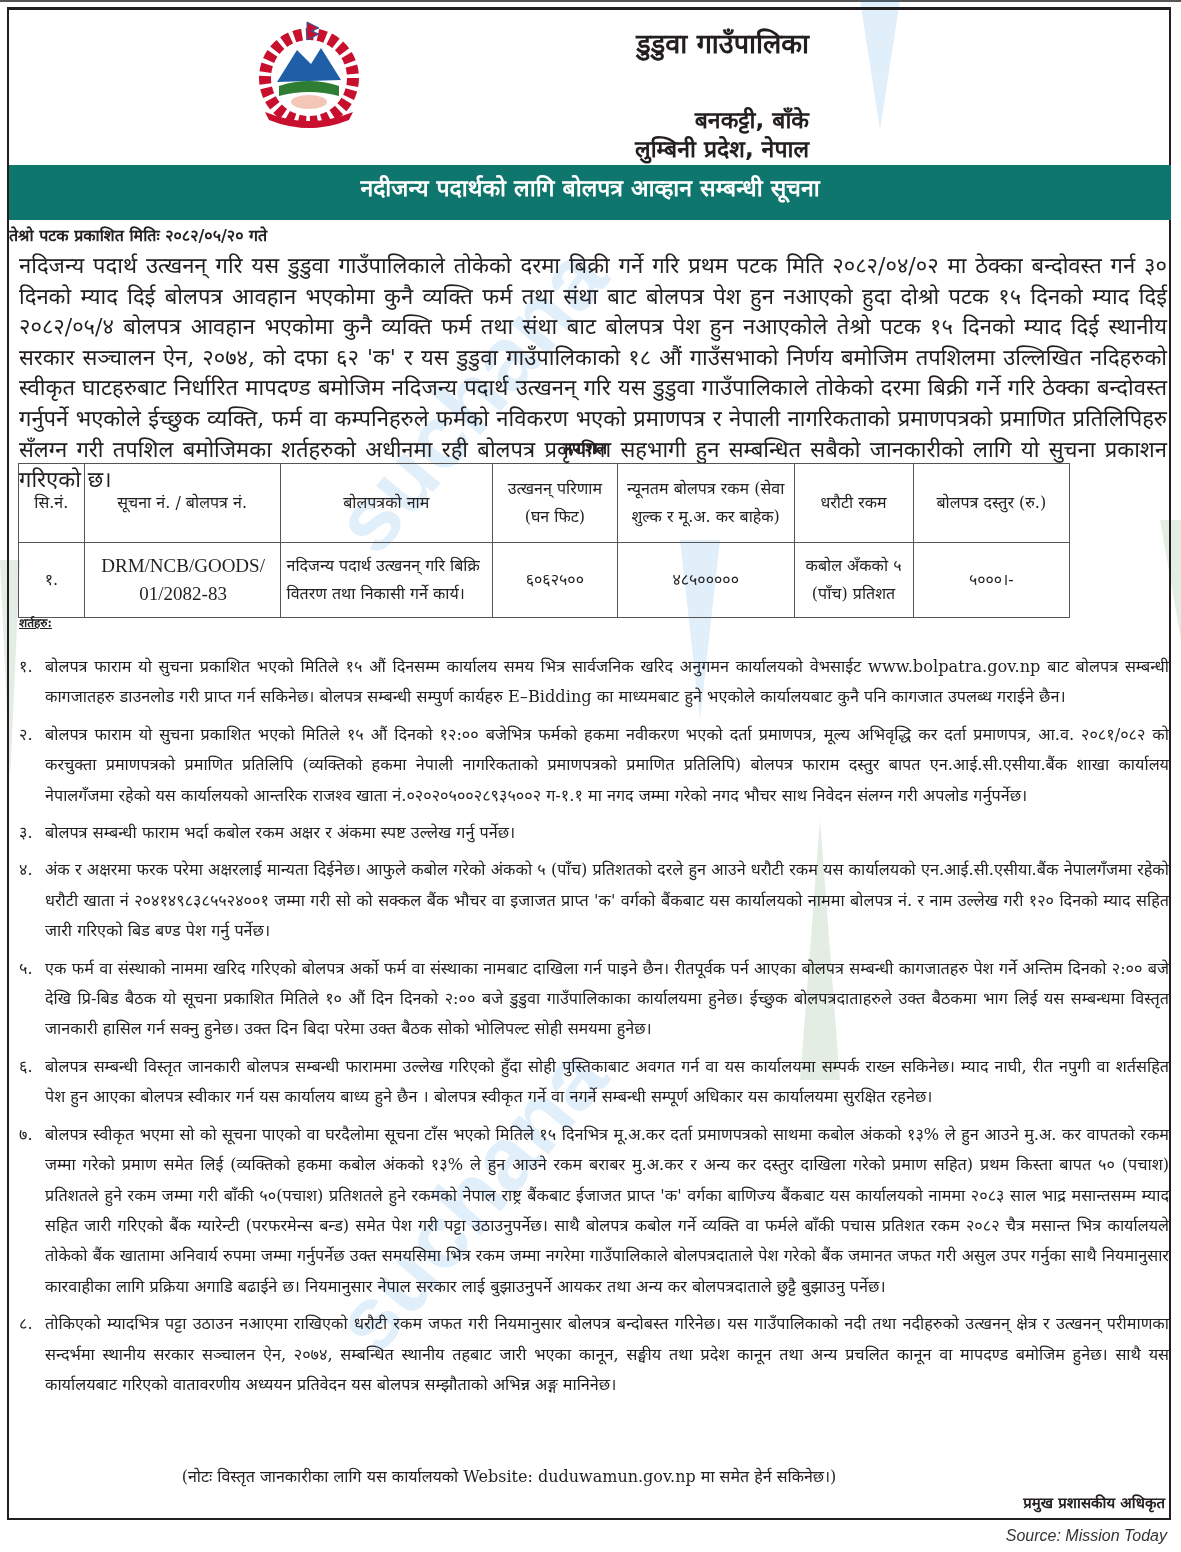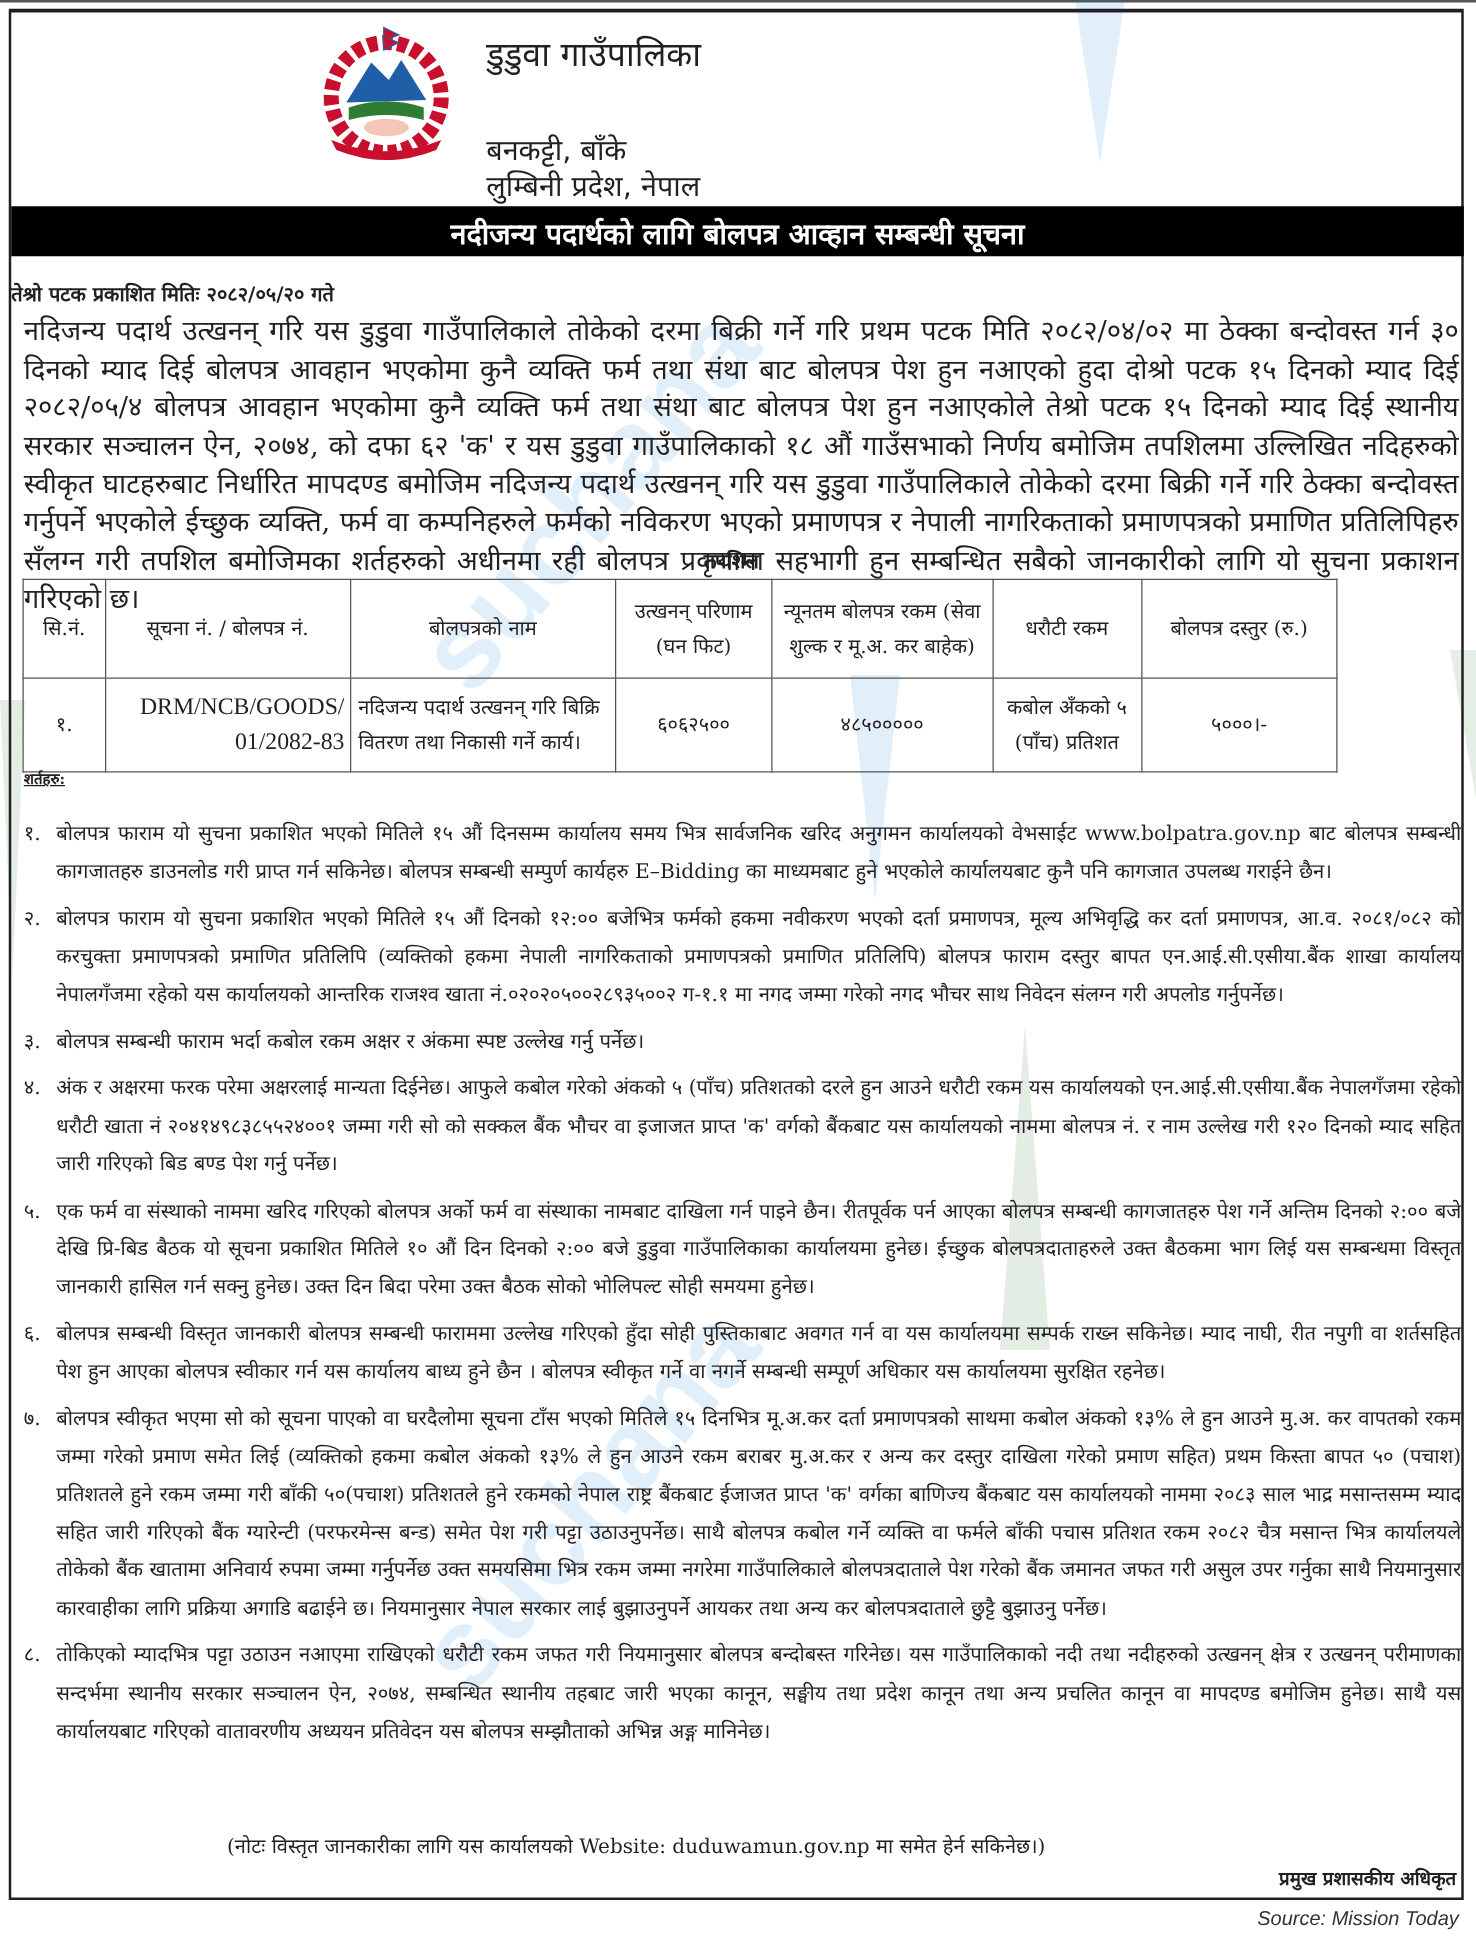--- a/index.html
+++ b/index.html
@@ -7,44 +7,44 @@
     width: 1181px; height: 1552px; position: relative; overflow: hidden;
     font-family: "DejaVu Serif", serif; color: #231f20;
   }
   .frame {
     position: absolute; left: 7px; top: 7px; width: 1164px; height: 1513px;
     border: 2px solid #231f20; border-top: 3px solid #231f20; box-sizing: border-box;
   }
   .topline { position: absolute; left: 0; top: 0; width: 1181px; height: 2px; background: #555; }
   .header { position: absolute; left: 9px; top: 10px; width: 1162px; height: 152px; }
   .emblem { position: absolute; left: 240px; top: 10px; width: 120px; height: 110px; }
-  .hdr-line { position: absolute; left: 380px; width: 500px; text-align: left; font-family: "DejaVu Sans", sans-serif; font-weight: normal; }
+  .hdr-line { position: absolute; left: 380px; width: 500px; text-align: right; font-family: "DejaVu Sans", sans-serif; font-weight: bold; }
   .hdr-1 { top: 14px; font-size: 27px; left: 380px; width: 420px; }
   .hdr-2 { top: 48px; font-size: 36px; left: 330px; width: 560px; }
   .hdr-3 { top: 93px; font-size: 23px; left: 380px; width: 420px; }
   .hdr-4 { top: 122px; font-size: 23px; left: 380px; width: 420px; }
   .banner {
-    position: absolute; left: 9px; top: 165px; width: 1162px; height: 40px; background: #000000;
+    position: absolute; left: 9px; top: 165px; width: 1162px; height: 55px; background: #0f766e;
     color: #fff; text-align: center; line-height: 47px; font-family: "DejaVu Sans", sans-serif;
     font-weight: bold; font-size: 23px;
   }
   .pubdate { position: absolute; left: 9px; top: 224px; width: 1147px; text-align: left; font-weight: bold; font-size: 16px; }
   .intro {
     position: absolute; left: 19px; top: 251px; width: 1148px; font-size: 22px; line-height: 30.6px;
     text-align: justify;
   }
   .tapsil { position: absolute; left: 4px; top: 437px; width: 1162px; text-align: center; font-weight: bold; font-size: 16px; }
   table.tbl {
     position: absolute; left: 18px; top: 463px; width: 1052px; border-collapse: collapse; font-size: 16px;
   }
   .tbl th, .tbl td { border: 1.5px solid #555; text-align: center; vertical-align: middle; padding: 2px 4px; }
   .tbl th { height: 74px; font-weight: normal; line-height: 28px; }
   .tbl td { height: 70px; line-height: 28px; }
   .tbl td.left { text-align: left; padding-left: 6px; }
-  .tbl td.ref { text-align: right; font-family: "Liberation Serif", serif; font-size: 19px; padding-left: 6px; }
+  .tbl td.ref { text-align: center; font-family: "Liberation Serif", serif; font-size: 19px; padding-left: 6px; }
   .cond-title { position: absolute; left: 19px; top: 590px; font-weight: bold; font-size: 12px; text-decoration: underline; margin-top: 24px; }
   .conds { position: absolute; left: 19px; top: 652px; width: 1150px; font-size: 16.2px; line-height: 30.4px; }
   .cond { display: flex; margin-bottom: 7px; text-align: justify; }
   .cond .num { width: 26px; flex: 0 0 26px; }
   .cond .txt { flex: 1; }
   .note { position: absolute; left: 9px; top: 1465px; width: 1000px; text-align: center; font-size: 16px; }
   .sign { position: absolute; right: 16px; top: 1492px; font-weight: bold; font-size: 15px; }
   .source { position: absolute; right: 14px; top: 1527px; font-family: "Liberation Sans", sans-serif; font-style: italic; font-size: 16px; color: #333; }
   .wm { position: absolute; pointer-events: none; opacity: 0.13; }
 </style>

